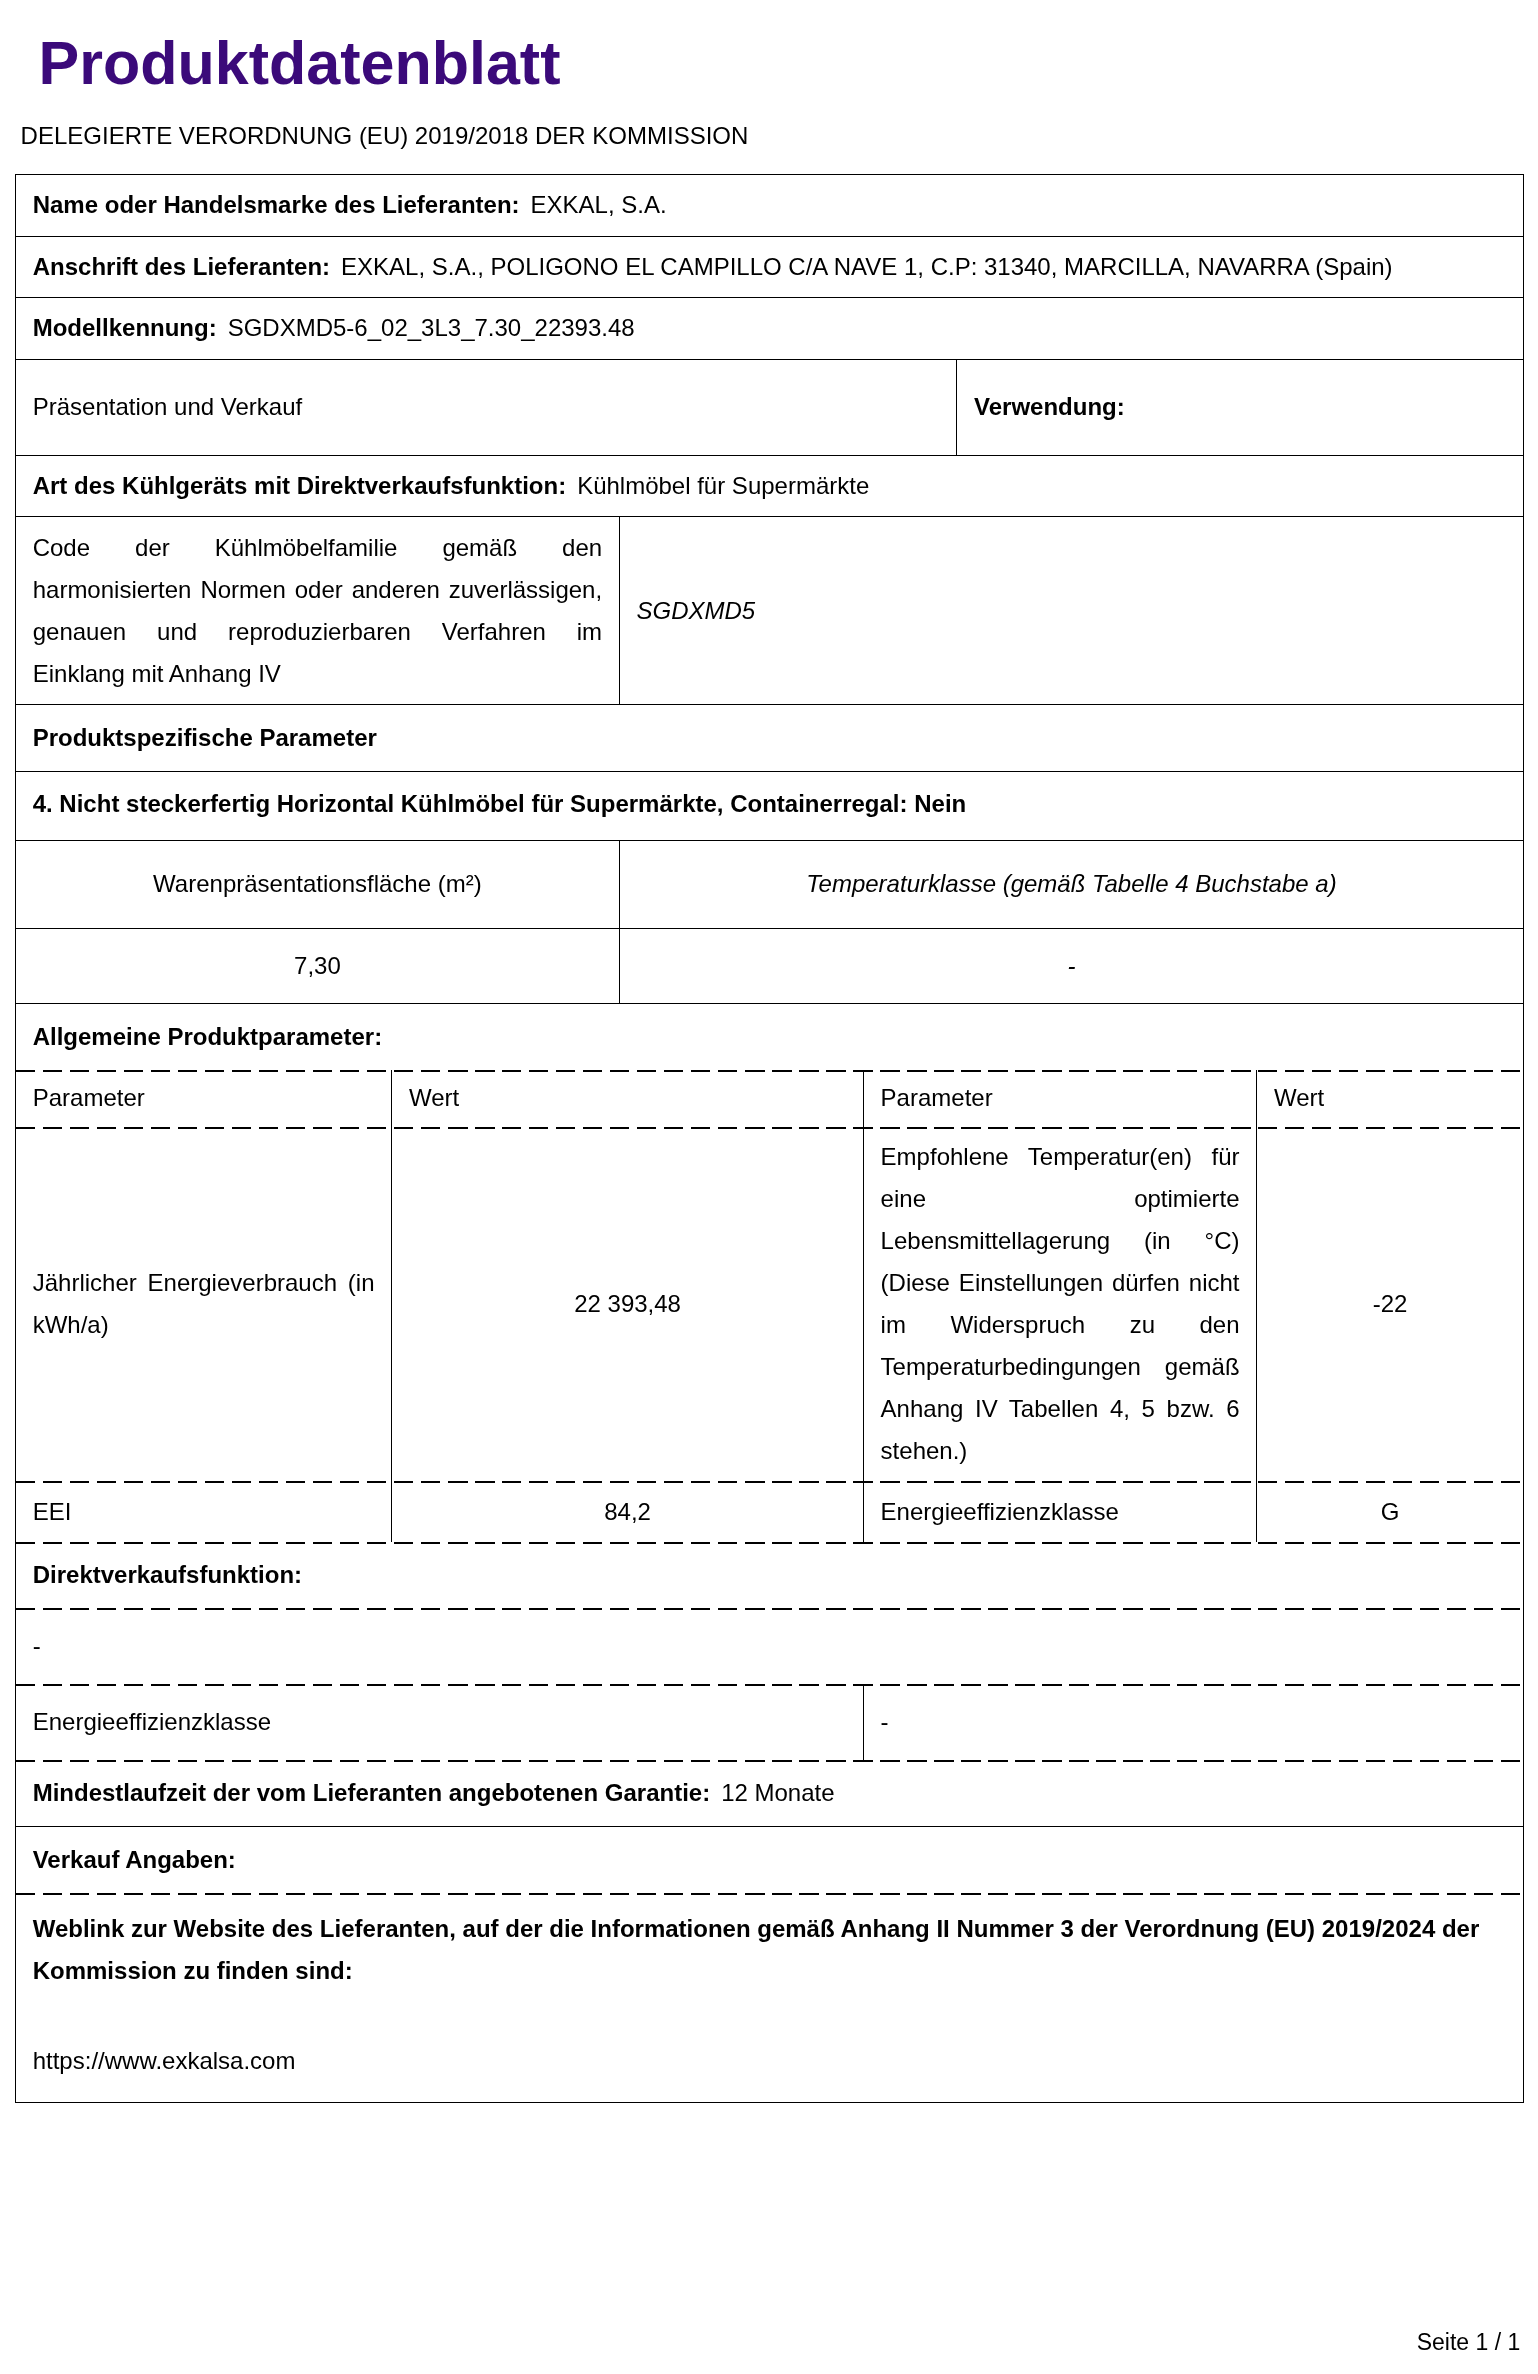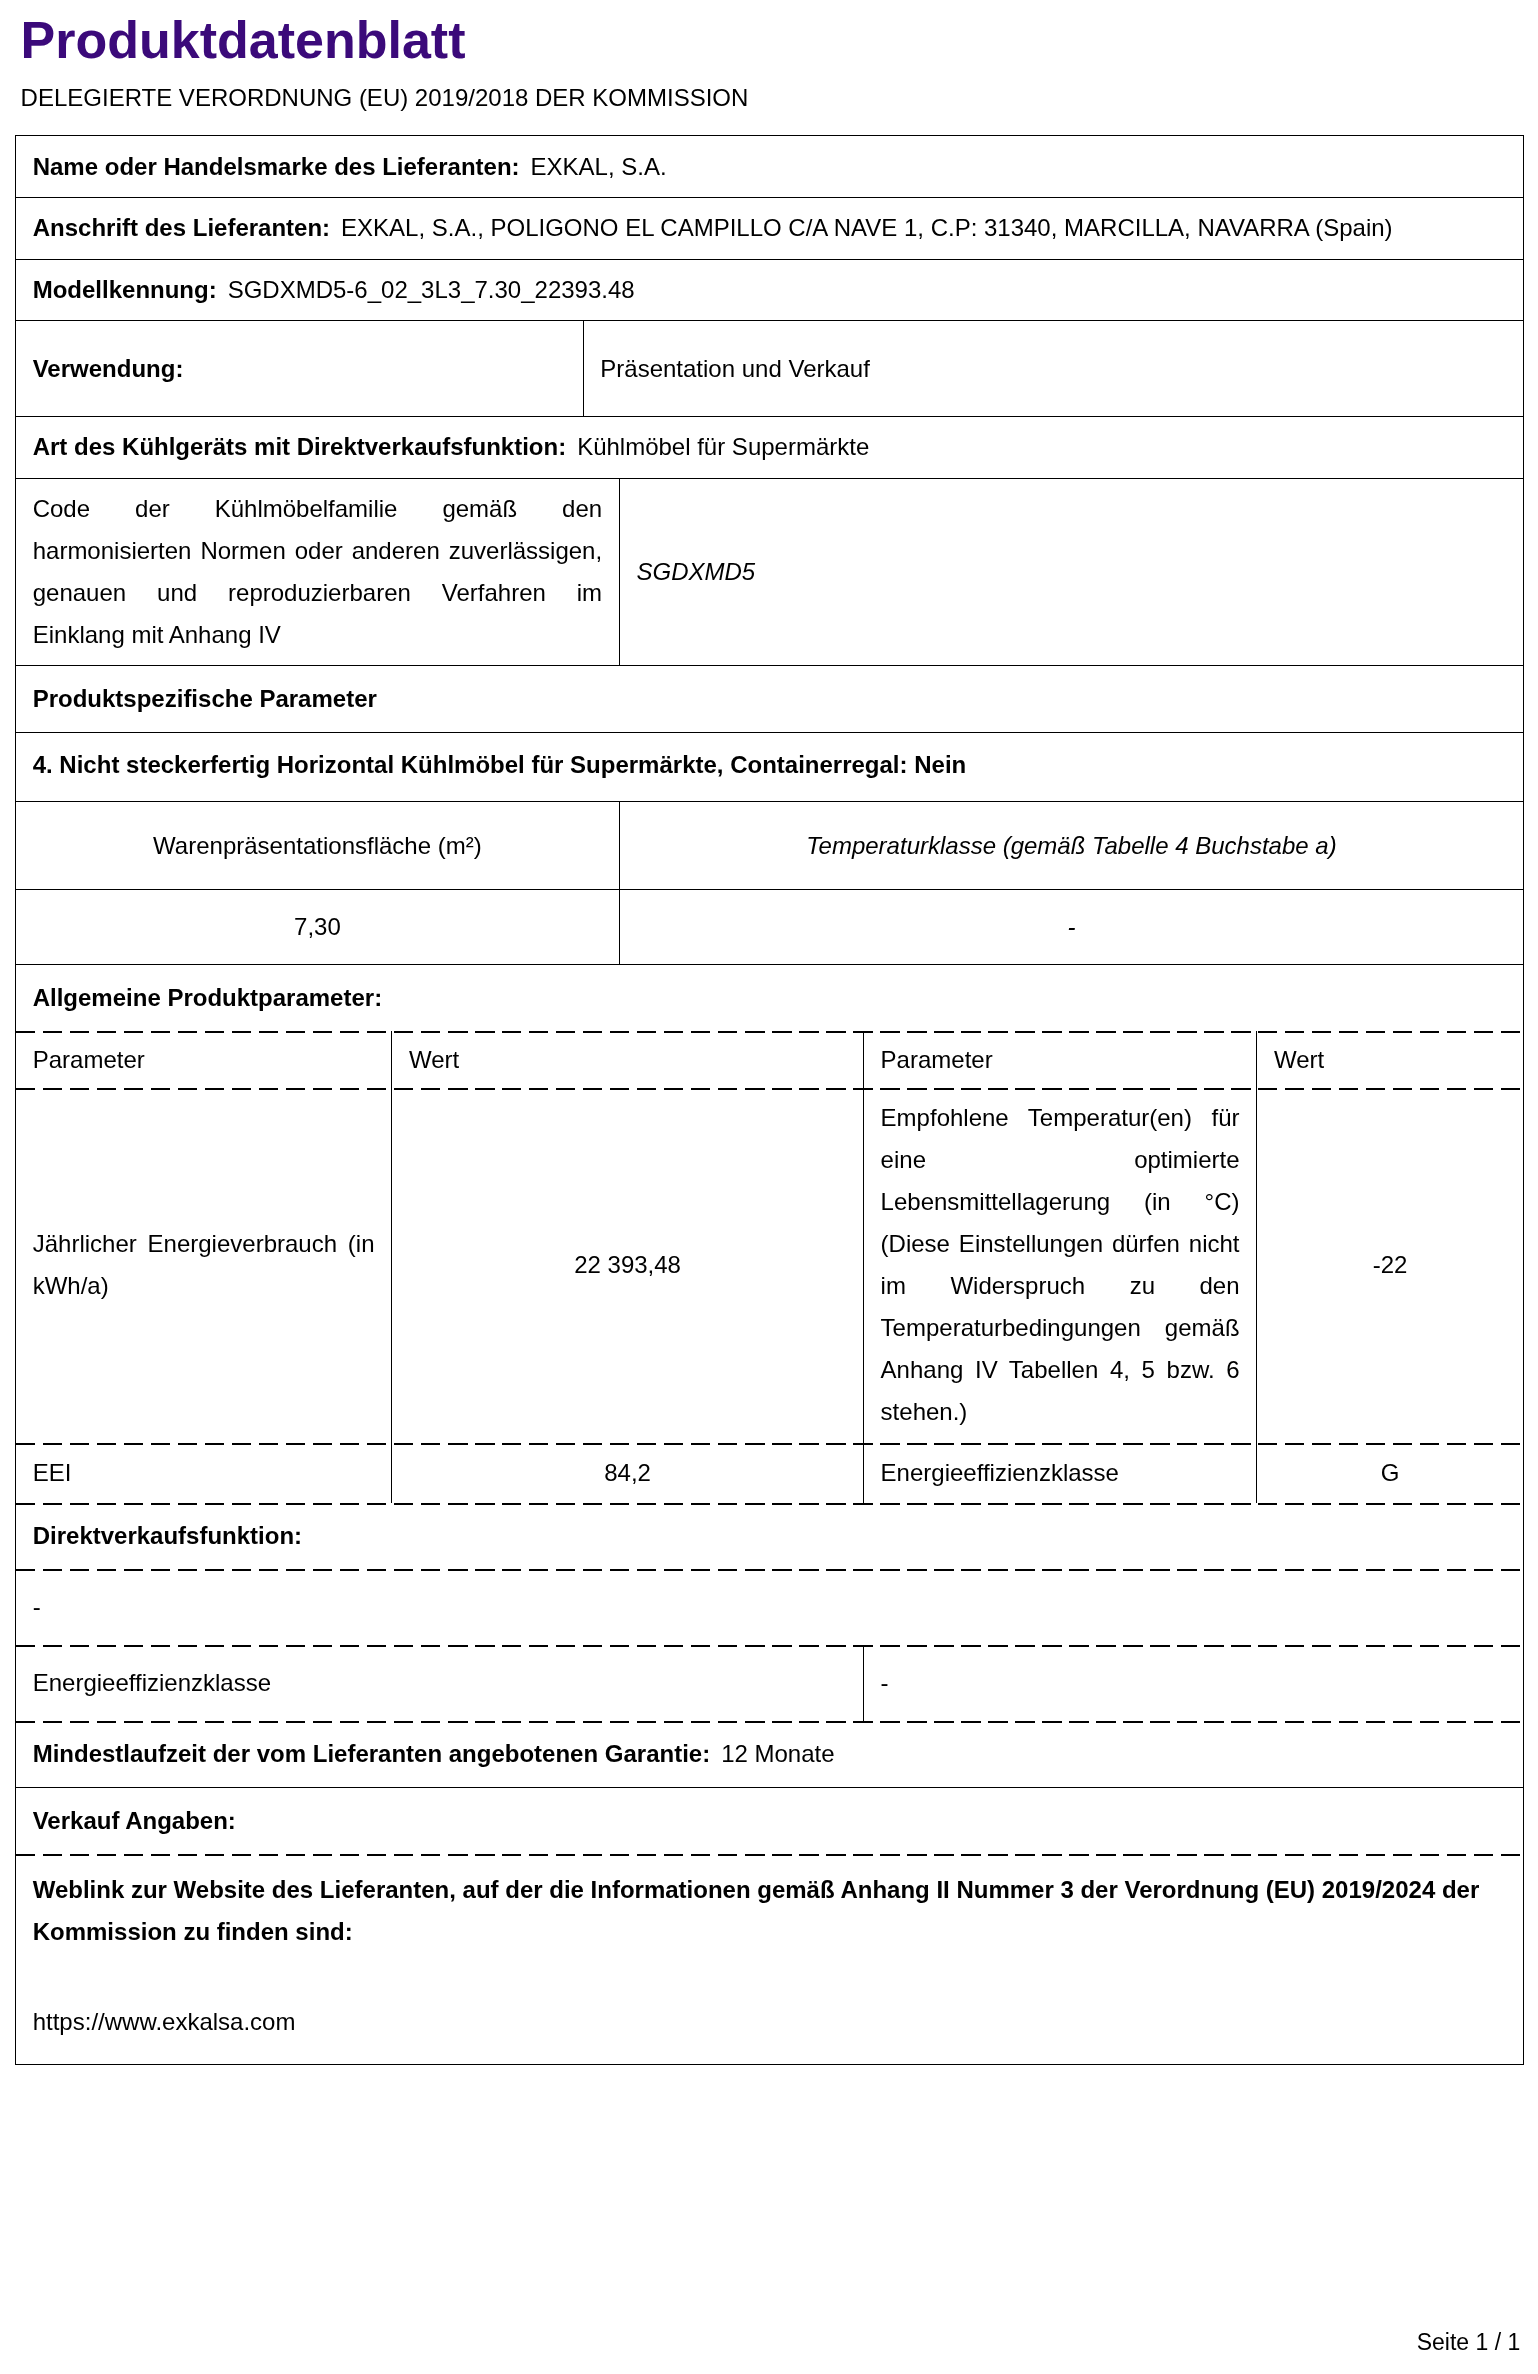--- a/index.html
+++ b/index.html
@@ -6,21 +6,21 @@
   * { box-sizing: border-box; }
   html, body { margin: 0; padding: 0; }
   body {
     width: 1539px; min-height: 2375px;
     font-family: "Liberation Sans", sans-serif;
     font-size: 24px; line-height: 1.75; color: #000; background: #fff;
     display: flex; flex-direction: column;
     padding: 11px 15px 13px;
   }
   .header-block { padding: 0 5.6px 16.7px; }
-  .title { font-size: 52px; line-height: 1.12; font-weight: 700; color: var(--title-color); margin: 0; }
+  .title { font-size: 61px; line-height: 1.12; font-weight: 700; color: var(--title-color); margin: 18px; }
   .subtitle { margin-top: 7.4px; font-size: 24px; }
 
   .box { border: 1.9px solid var(--line); width: 100%; }
   .row { position: relative; padding: 9.3px 16.7px; }
   .bts { border-top: 1.9px solid var(--line); }
   .btd::before {
     content: ""; position: absolute; top: 0; left: 0; right: 0; height: 1.9px;
     background: repeating-linear-gradient(90deg, var(--line) 0 19.5px, transparent 19.5px 27px);
   }
   .lbl { font-weight: 700; }
@@ -67,25 +67,25 @@
 
   <div class="row bts">
     <span class="lbl">Anschrift des Lieferanten:</span><span class="val">EXKAL, S.A., POLIGONO EL CAMPILLO C/A NAVE 1, C.P: 31340, MARCILLA, NAVARRA (Spain)</span>
   </div>
 
   <div class="row bts">
     <span class="lbl">Modellkennung:</span><span class="val">SGDXMD5-6_02_3L3_7.30_22393.48</span>
   </div>
 
   <div class="row cells bts row-usage">
+    <div class="cell c62 vcenter">
+      <span>Präsentation und Verkauf</span>
+    </div>
     <div class="cell c38 vcenter">
       <span class="lbl">Verwendung:</span>
-    </div>
-    <div class="cell c62 vcenter">
-      <span>Präsentation und Verkauf</span>
     </div>
   </div>
 
   <div class="row bts">
     <span class="lbl">Art des Kühlgeräts mit Direktverkaufsfunktion:</span><span class="val">Kühlmöbel für Supermärkte</span>
   </div>
 
   <div class="row cells bts">
     <div class="cell c40">
       <span class="jspan">Code der Kühlmöbelfamilie gemäß den harmonisierten Normen oder anderen zuverlässigen, genauen und reproduzierbaren Verfahren im Einklang mit Anhang IV</span>

